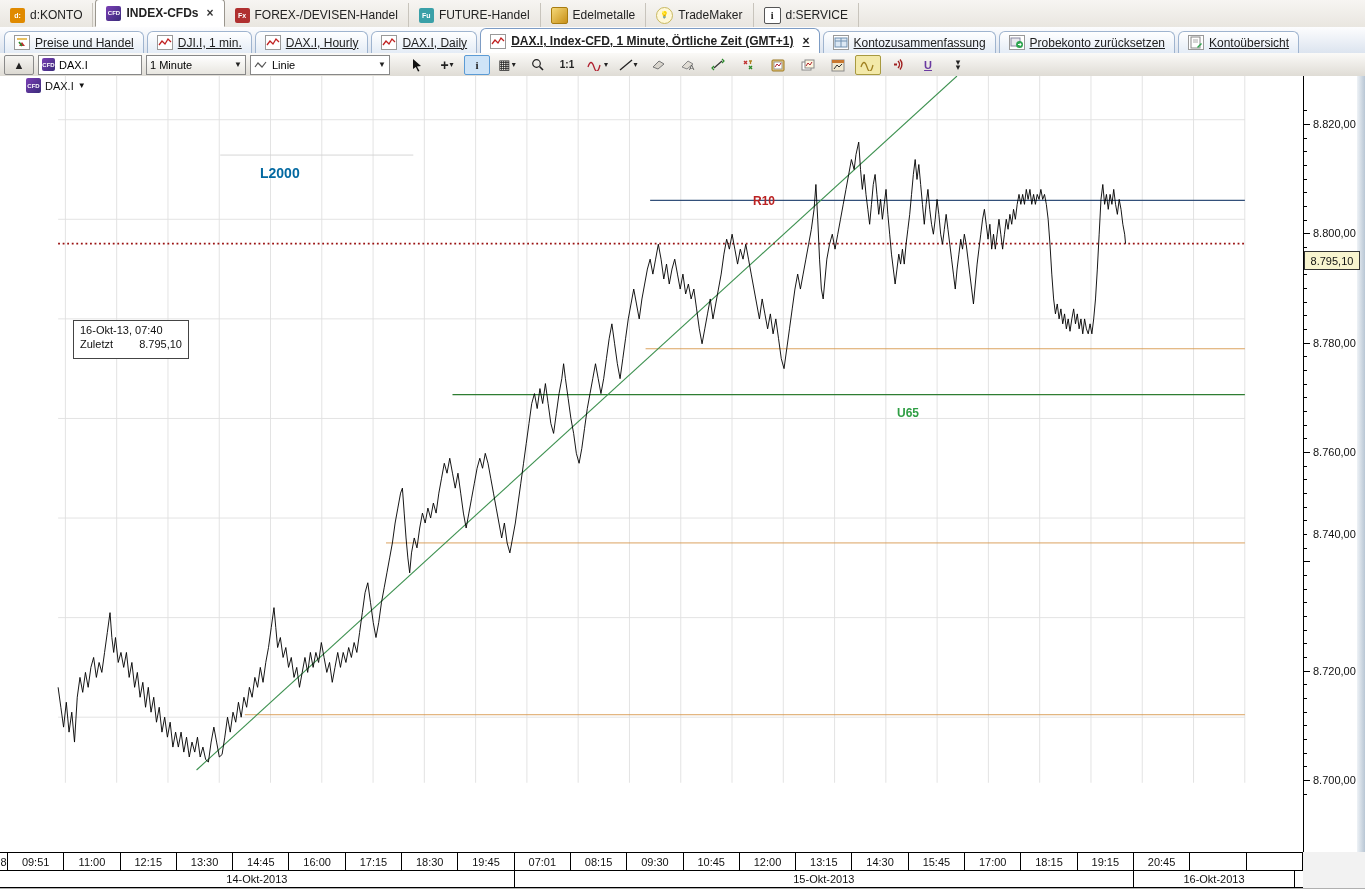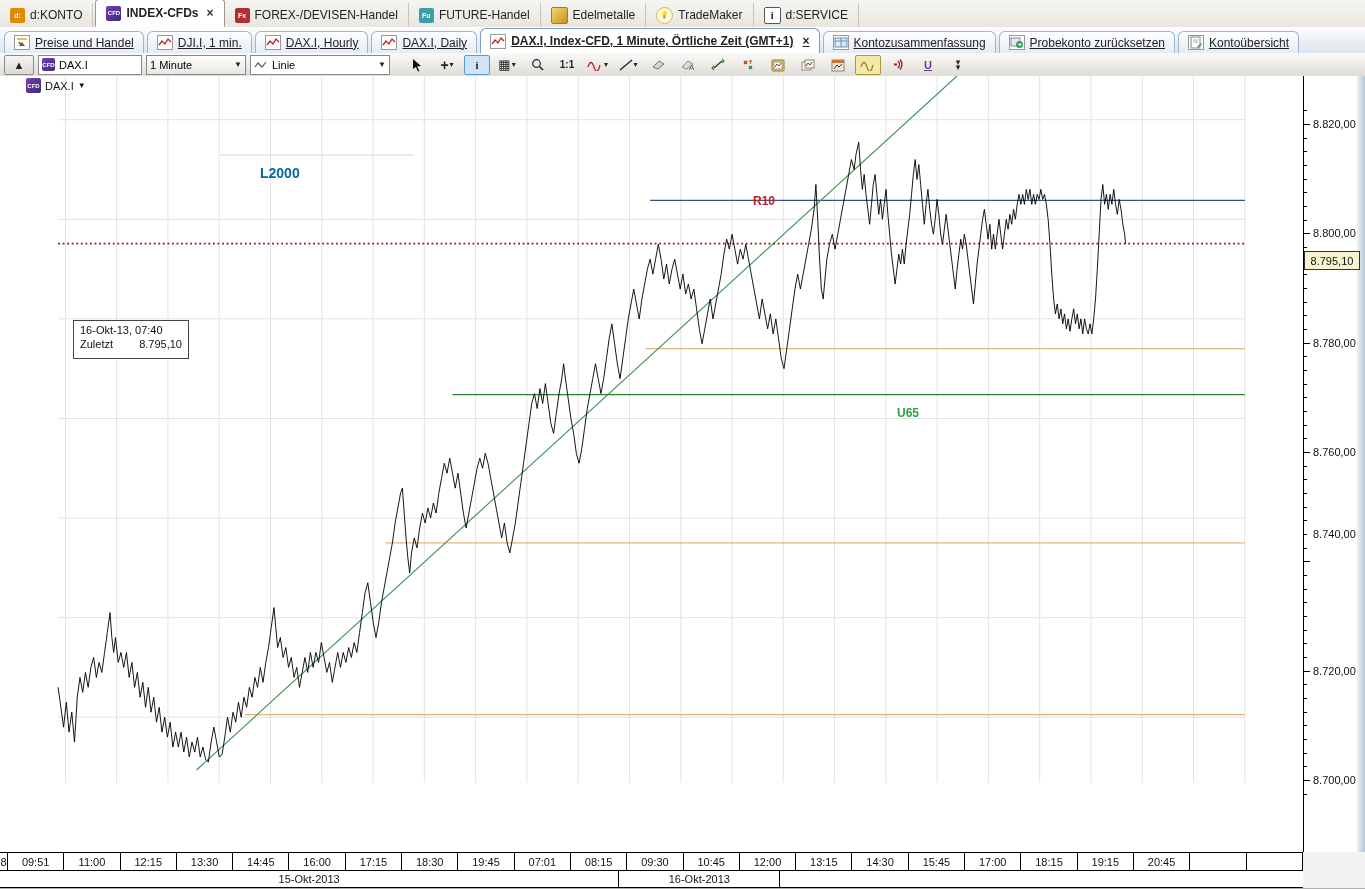--- a/index.html
+++ b/index.html
@@ -462,20 +462,21 @@
         <div class="tcell" style="width: 56.3px; flex: 0 0 56.3px;">15:45</div>
         <div class="tcell" style="width: 56.3px; flex: 0 0 56.3px;">17:00</div>
         <div class="tcell" style="width: 56.3px; flex: 0 0 56.3px;">18:15</div>
         <div class="tcell" style="width: 56.3px; flex: 0 0 56.3px;">19:15</div>
         <div class="tcell" style="width: 56.3px; flex: 0 0 56.3px;">20:45</div>
         <div class="tcell" style="width: 56.3px; flex: 0 0 56.3px;"></div>
         <div class="tcell" style="width: 56.3px; flex: 0 0 56.3px;"></div>
         <div style="flex: 1 1 0%;"></div>
       </div>
     <div class="drow" id="daterow">
+        <div class="dcell" style="width: 514.7px; flex: 0 0 auto;">14-Okt-2013</div>
         <div class="dcell" style="width: 619.3px; flex: 0 0 auto;">15-Okt-2013</div>
         <div class="dcell" style="width: 161px; flex: 0 0 auto;">16-Okt-2013</div>
       </div>
   </div>
   <div class="corner"></div>
   <div class="bstrip"></div>
 
 </div>
 
 </body></html>

